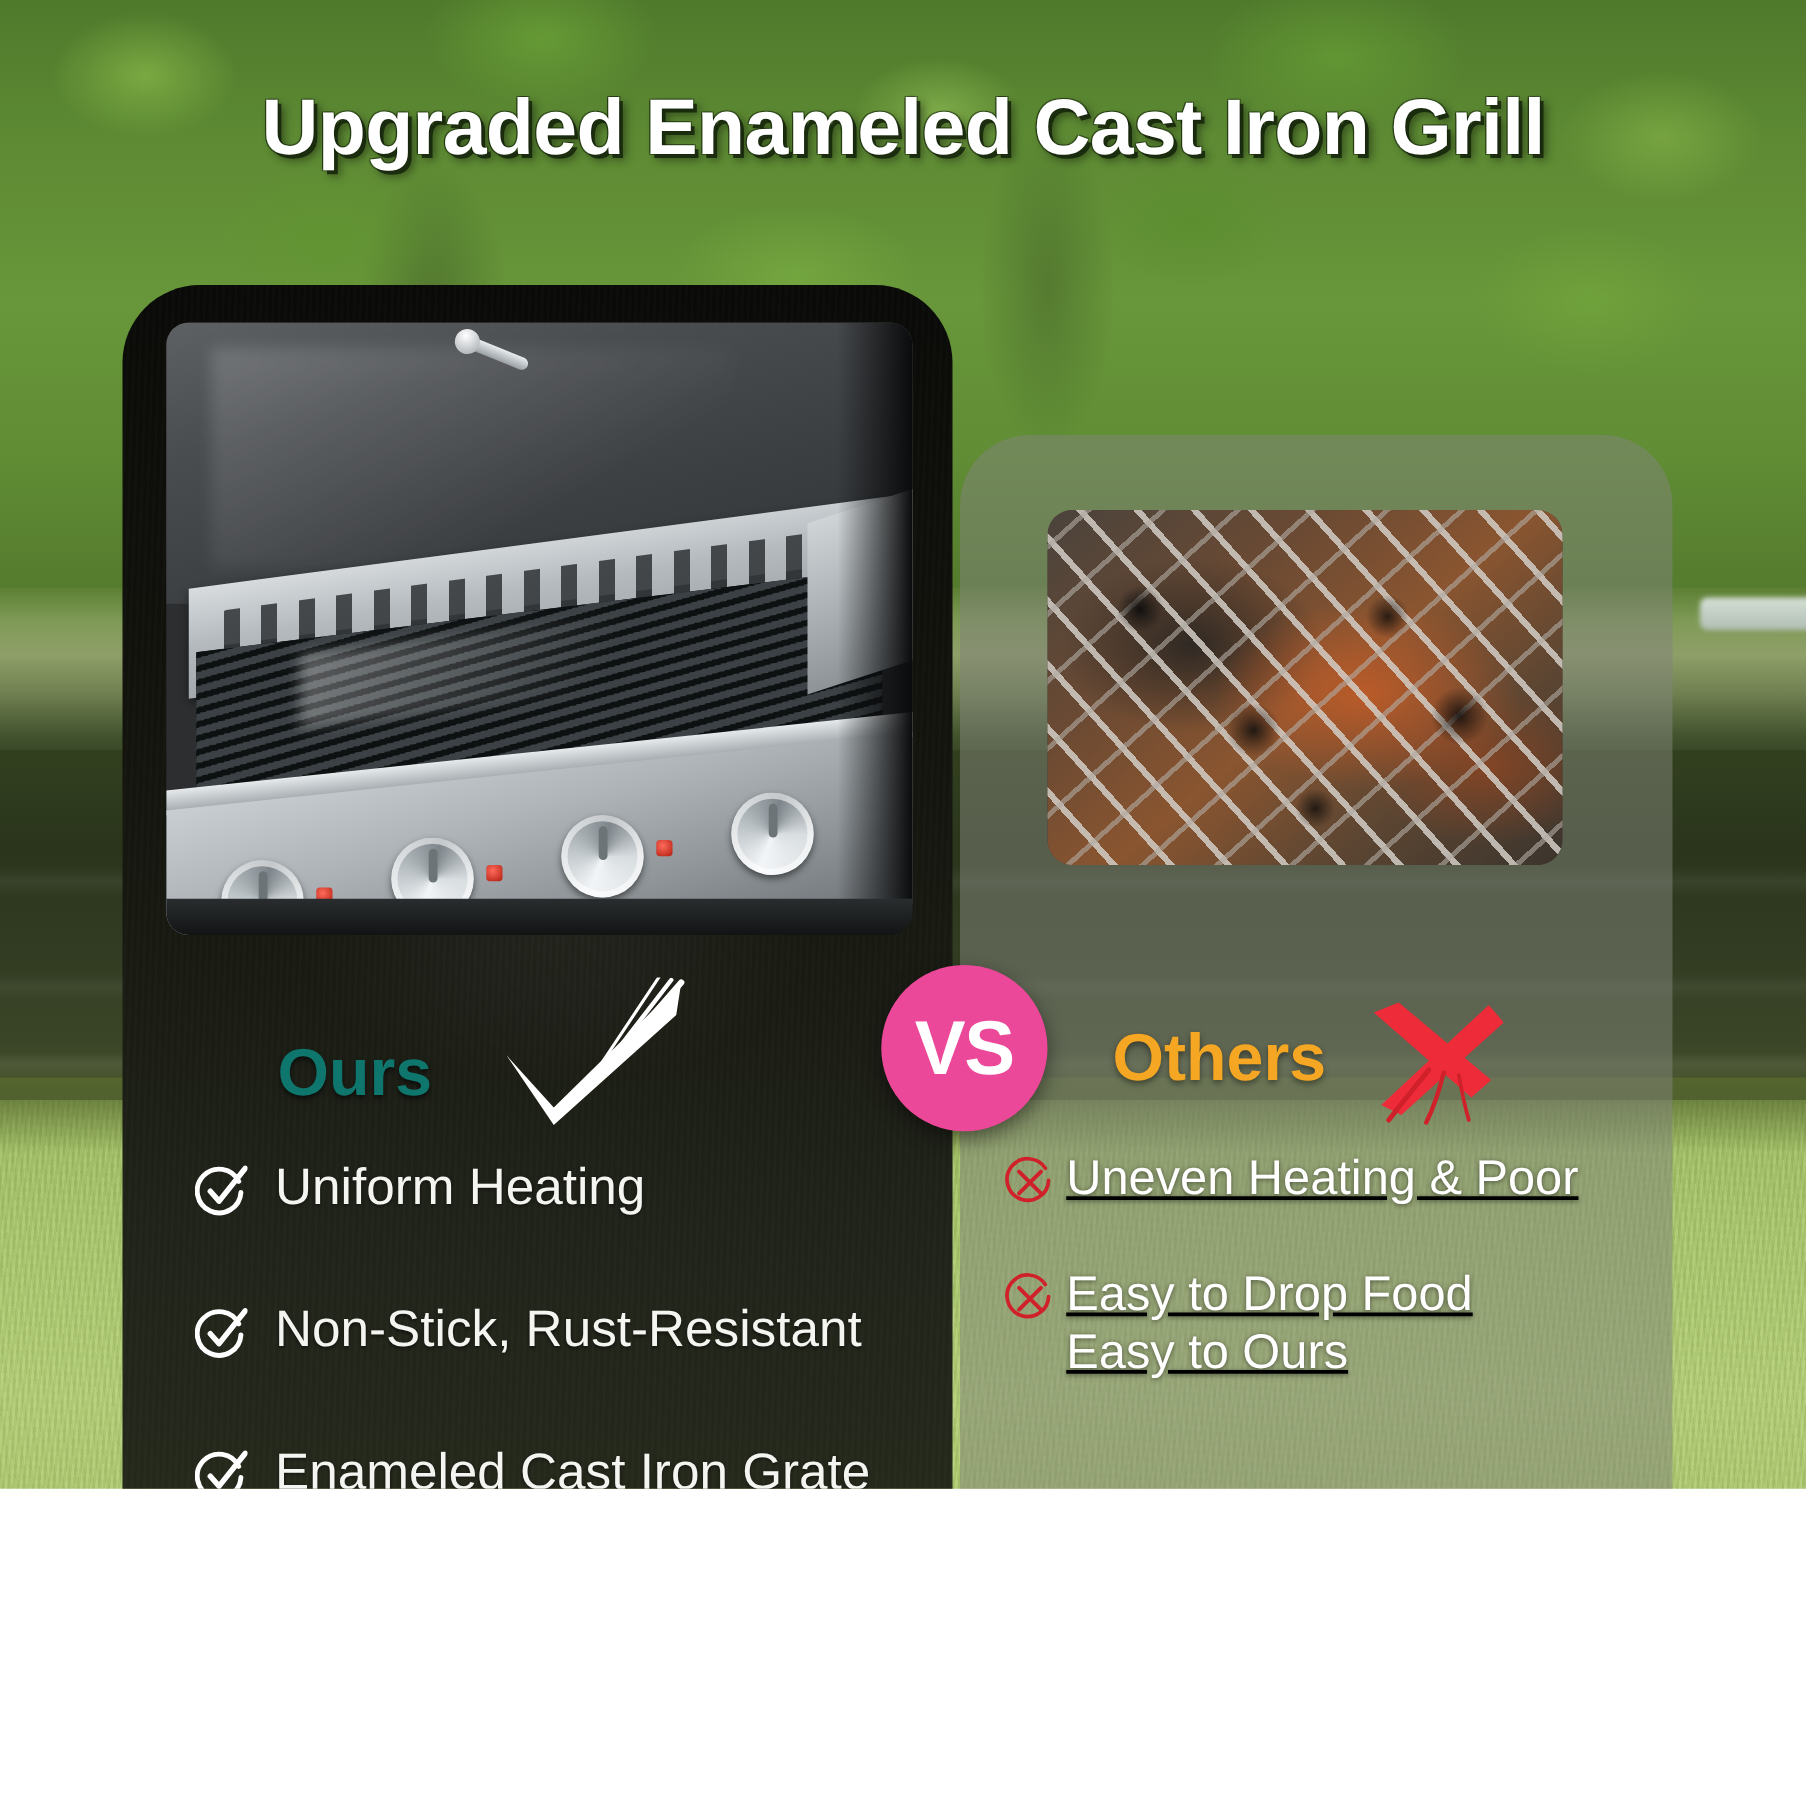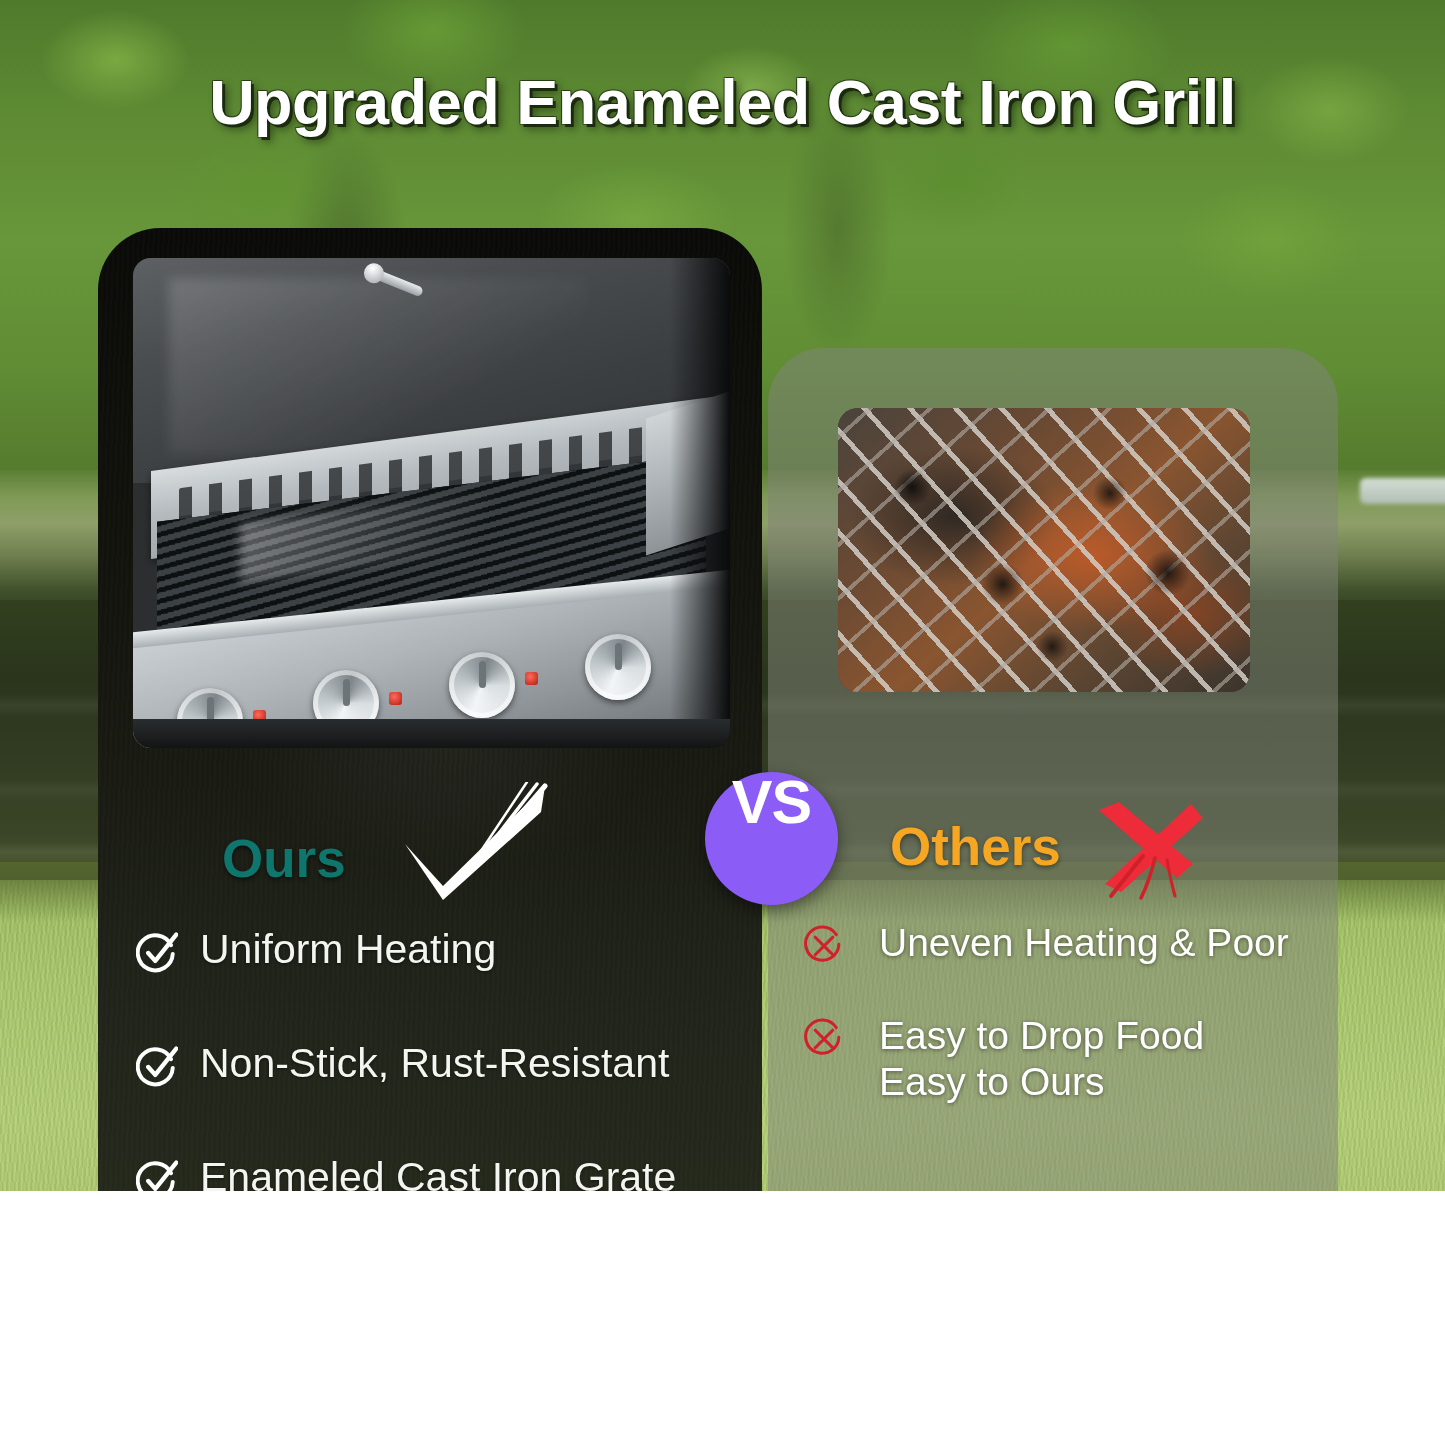--- a/index.html
+++ b/index.html
@@ -163,49 +163,49 @@
     background:
       radial-gradient(circle 26px at 18% 28%, rgba(12,12,12,.9), transparent 72%),
       radial-gradient(circle 30px at 40% 62%, rgba(14,14,14,.85), transparent 72%),
       radial-gradient(circle 24px at 66% 30%, rgba(16,14,12,.8), transparent 72%),
       radial-gradient(circle 32px at 80% 58%, rgba(10,10,10,.82), transparent 72%),
       radial-gradient(circle 22px at 52% 84%, rgba(16,14,12,.8), transparent 72%);}
 
   
   .vs{
     position:absolute;left:705px;top:772px;width:133px;height:133px;
-    border-radius:50%;background:#8b5cf6;
-    display:flex;align-items:flex-start;justify-content:center;
+    border-radius:50%;background:#ec4899;
+    display:flex;align-items:center;justify-content:center;
     box-shadow:0 6px 16px rgba(0,0,0,.45);
   }
   .vs span{color:#fff;font-size:61px;font-weight:bold;letter-spacing:-1px;line-height:1;}
 
   
   .hdr-ours{
     position:absolute;left:222px;top:832px;
     font-size:53px;font-weight:bold;color:#0f766e;line-height:1;
     text-shadow:0 2px 4px rgba(0,0,0,.6);
   }
   .hdr-others{
     position:absolute;left:890px;top:820px;
     font-size:53px;font-weight:bold;color:#F5A623;line-height:1;
     text-shadow:0 2px 5px rgba(0,0,0,.45);
   }
   .mark-check{position:absolute;left:395px;top:782px;width:160px;height:120px;}
   .mark-cross{position:absolute;left:1085px;top:800px;width:120px;height:100px;}
 
   
-  .list-ours{position:absolute;left:136px;top:928px;width:580px;}
+  .list-ours{position:absolute;left:156px;top:928px;width:580px;}
   .li-ours{display:flex;align-items:flex-start;gap:22px;margin-bottom:68px;}
   .li-ours .txt{color:#f4f4f0;font-size:41px;line-height:1.06;font-weight:400;
     text-shadow:0 1px 3px rgba(0,0,0,.55);}
   .ico-check{flex:0 0 auto;width:42px;height:42px;margin-top:4px;}
 
   .list-others{position:absolute;left:803px;top:920px;width:525px;}
-  .li-others{display:flex;align-items:flex-start;gap:34px;margin-bottom:46px;}
+  .li-others{display:flex;align-items:flex-start;gap:8px;margin-bottom:46px;text-decoration:underline;}
   .li-others .txt{color:#ffffff;font-size:39px;line-height:1.18;font-weight:400;
     text-shadow:0 1px 4px rgba(0,0,0,.5);}
   .ico-cross{flex:0 0 auto;width:42px;height:42px;margin-top:5px;}
 </style>
 </head>
 <body>
 
 <div id="stage">
 
   <div class="bg">

